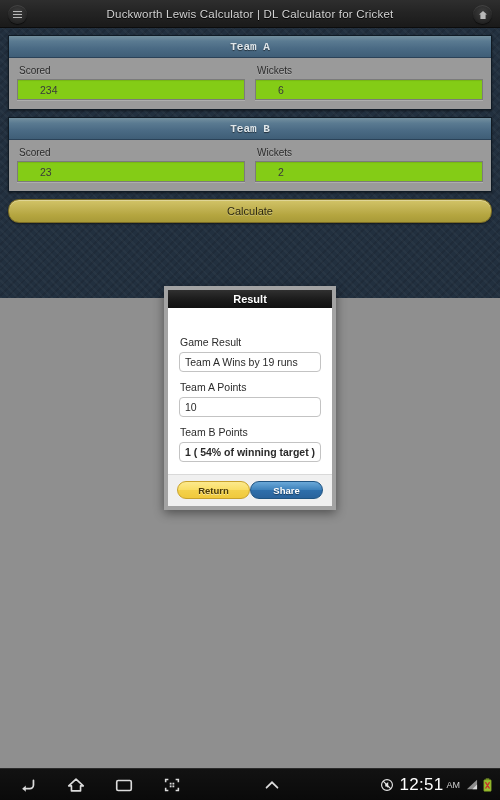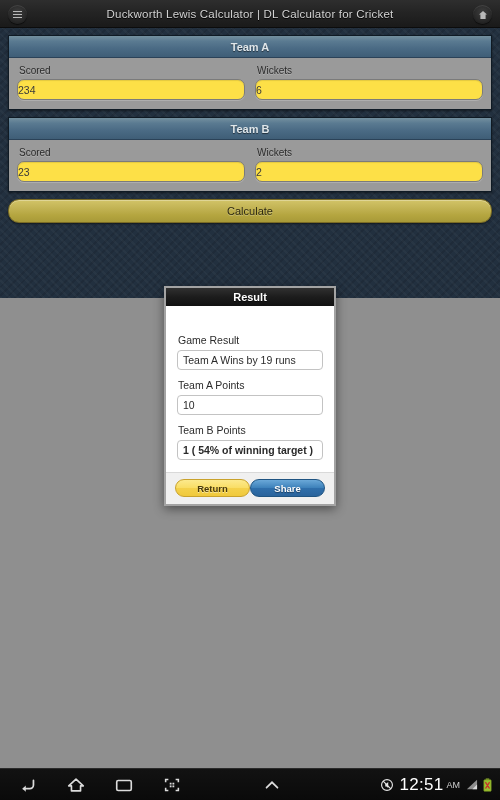--- a/index.html
+++ b/index.html
@@ -67,42 +67,43 @@
   }
   .card-header {
     height:22px;
     background:linear-gradient(180deg,#74909f 0%,#5a7a91 25%,#4a6a84 60%,#3f5e77 100%);
     border-bottom:1px solid #2b4258;
     display:flex; align-items:center; justify-content:center;
   }
   .card-header-title {
     color:#dfe6ea; font-size:11px; font-weight:bold;
     text-shadow:0 1px 1px rgba(0,0,0,.55);
+    font-family:Liberation Mono, monospace;
   }
   .card-body {
     background:#9a9a9a;
     padding:5px 8px 9px 8px;
   }
   .row { display:flex; gap:10px; }
   .field { flex:1; min-width:0; }
   .field-label {
     display:block;
     font-size:10px; color:#2b2b2b;
     margin:2px 0 3px 2px;
     text-shadow:0 1px 0 rgba(255,255,255,.22);
   }
   .field-input {
     width:100%; height:21px;
-    background:#fde047;
+    background:#84cc16;
     border:1px solid #7b7b7b;
-    border-radius:7px;
+    border-radius:0;
     color:#3a3a3a;
     font-size:10.5px;
     font-family:"Liberation Sans", sans-serif;
-    padding:0 0;
+    padding:0 22px;
     box-shadow:inset 0 1px 1px rgba(0,0,0,.10), 0 1px 0 rgba(255,255,255,.20);
     outline:none;
   }
 
   .calc-btn {
     display:block; width:100%; height:24px;
     border:1px solid #7a6b24;
     border-radius:11px;
     background:linear-gradient(180deg,#d2c468 0%,#c3b455 35%,#b4a53f 70%,#a89a38 100%);
     color:#2e2a12; font-size:11px;
@@ -118,21 +119,21 @@
     width:500px; height:470px;
     background:#8f8f8f;
   }
 
   
   .dialog {
     position:absolute;
     left:164px; top:286px;
     width:172px;
     background:#ef4444;
-    border:2px solid #a3a3a3;
+    border:4px solid #a3a3a3;
     box-shadow:0 3px 10px rgba(0,0,0,.45);
     z-index:20;
   }
   .dialog-header {
     height:18px;
     background:linear-gradient(180deg,#303030 0%,#1c1c1c 50%,#111 100%);
     display:flex; align-items:center; justify-content:center;
   }
   .dialog-title {
     color:#ffffff; font-size:11px; font-weight:bold;

